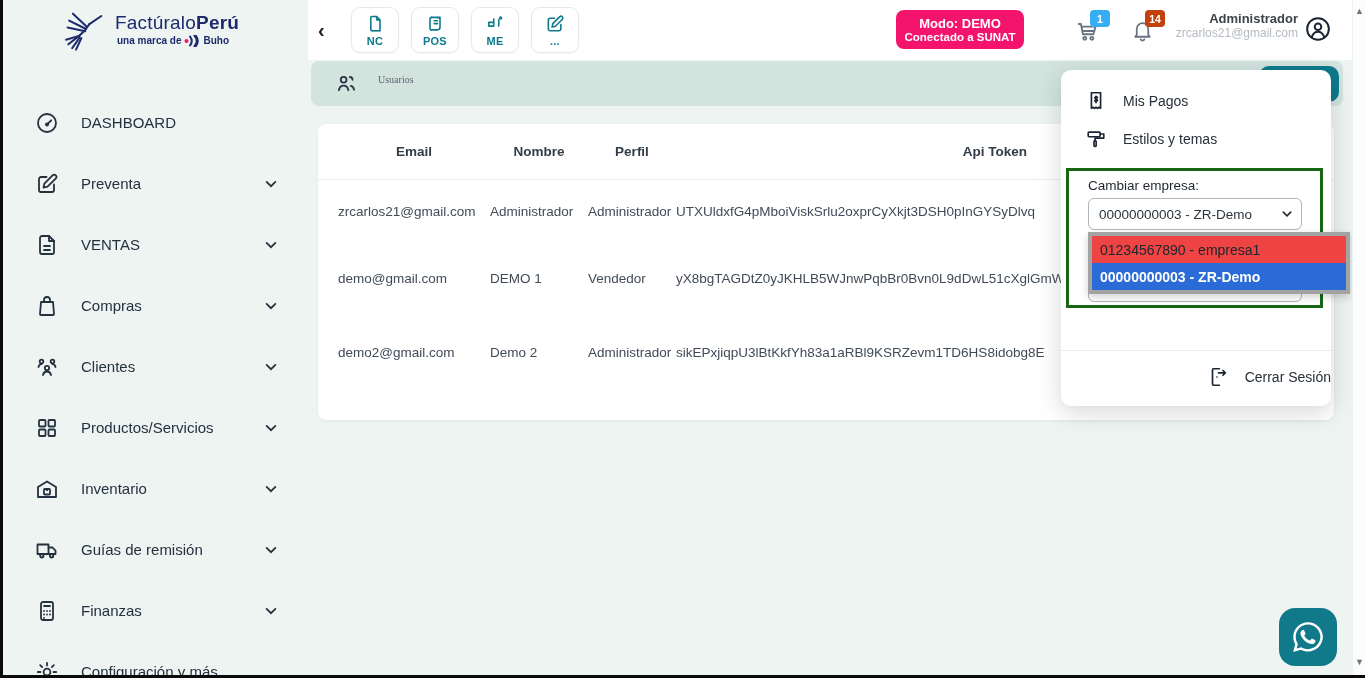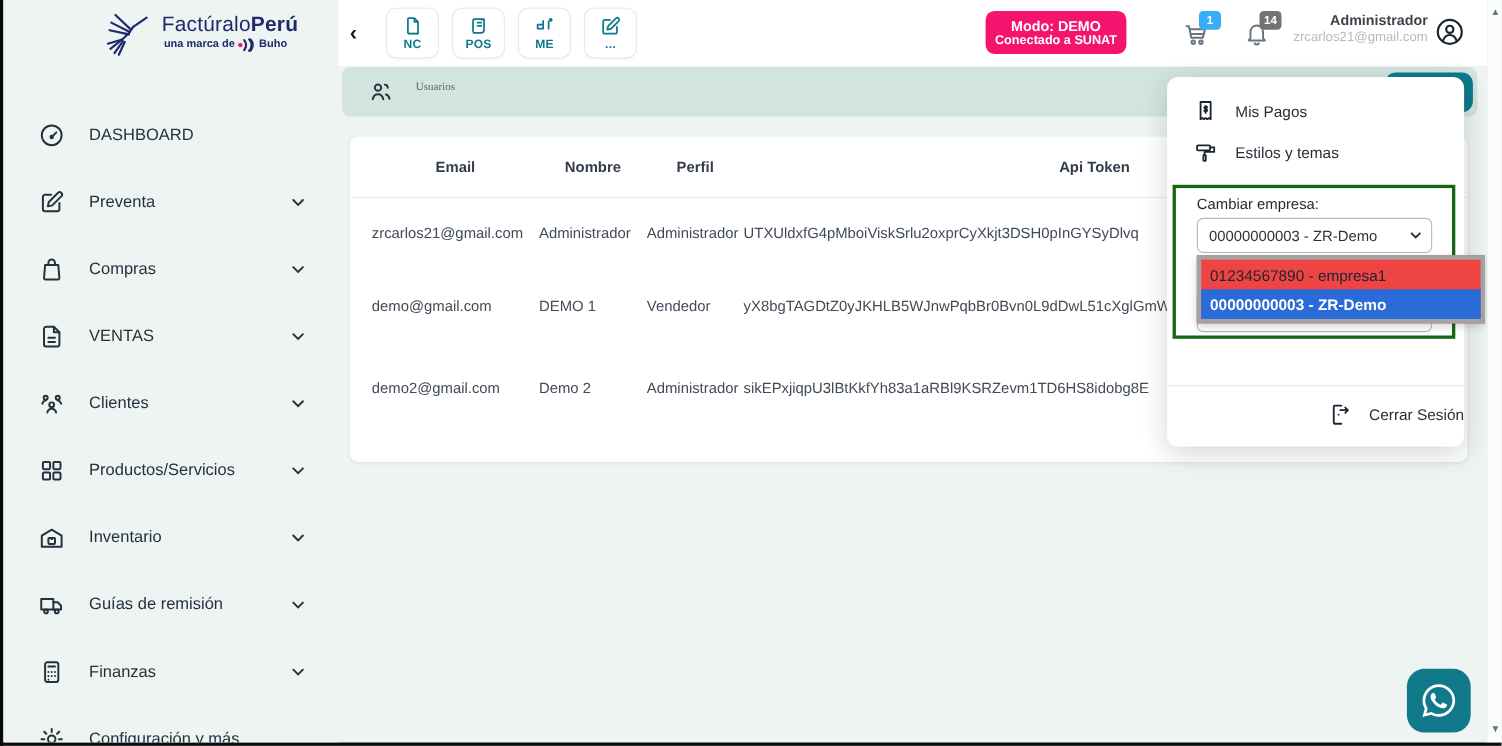--- a/index.html
+++ b/index.html
@@ -9,21 +9,21 @@
     background:#edf4f1;
     position:relative;
     border-left:3px solid #0a0a0a;
     border-bottom:3px solid #0a0a0a;
     color:#2d3748;
   }
   svg { display:block; }
 
   
   .sidebar { position:absolute; left:0; top:0; width:305px; height:100%; background:#edf4f1; z-index:3; }
-  .logo { height:58px; display:flex; align-items:center; padding-left:92px; gap:6px; }
+  .logo { height:58px; display:flex; align-items:center; padding-left:60px; gap:6px; }
   .logo-text .brand-line { font-size:19px; color:#1e2a6e; letter-spacing:.2px; }
   .brand-line b { font-weight:700; }
   .tagline { display:flex; align-items:center; gap:3px; font-size:10px; color:#1e2a6e; font-weight:700; margin-top:1px; padding-left:2px;}
   .nav { padding-top:34px; }
   .nav-item { height:61px; display:flex; align-items:center; padding:0 30px 0 32px; cursor:pointer; }
   .nav-item .nicon { width:24px; height:24px; color:#24313f; margin-right:22px; flex:none; }
   .nav-item .nlabel { font-size:15px; color:#24313f; flex:1; white-space:nowrap; }
   .nav-item .chev { width:14px; height:14px; color:#24313f; flex:none; }
 
   
@@ -34,21 +34,21 @@
             color:#0d7a8c; cursor:pointer; box-shadow:0 1px 2px rgba(0,0,0,.04); }
   .tb-btn .blabel { font-size:11px; font-weight:700; margin-top:1px; letter-spacing:.2px;}
   .mode-badge { position:absolute; left:588px; top:10px; width:128px; height:39px; background:#f4146d; border-radius:8px;
                 color:#fff; text-align:center; display:flex; flex-direction:column; justify-content:center; cursor:default;}
   .mode-badge .m1 { font-size:13px; font-weight:700; }
   .mode-badge .m2 { font-size:11.5px; font-weight:600; }
   .icon-wrap { position:absolute; top:18px; color:#6b7280; cursor:pointer; }
   .count-badge { position:absolute; top:-8px; left:15px; min-width:20px; height:17px; border-radius:4px; color:#fff;
                  font-size:10.5px; font-weight:700; display:flex; align-items:center; justify-content:center; padding:0 4px;}
   .badge-blue { background:#35aef5; }
-  .badge-pink { background:#737373; }
+  .badge-pink { background:#c2410c; }
   .user-block { position:absolute; right:58px; top:11px; text-align:right; cursor:pointer;}
   .user-role { font-size:13px; font-weight:700; color:#3d434b; }
   .user-email { font-size:12px; color:#b3bac1; }
   .avatar { position:absolute; right:24px; top:15px; width:28px; height:28px; color:#1b2431; cursor:pointer; }
 
   
   .page-bar { position:absolute; left:308px; top:61px; width:1032px; height:45px; background:#d3e4df; border-radius:8px; z-index:1; }
   .page-bar .picon { position:absolute; left:24px; top:11px; width:23px; height:23px; color:#2a3644; }
   .page-bar .ptitle { position:absolute; left:67px; top:13px; font-size:10px; color:#5b6570;font-family:Liberation Serif, serif; }
   .add-btn { position:absolute; left:1256px; top:66px; width:80px; height:36px; background:#0d7a8c; border-radius:10px; z-index:2; cursor:pointer;}
@@ -138,35 +138,35 @@
           <path d="M11.5 5H6a2 2 0 0 0-2 2v11a2 2 0 0 0 2 2h11a2 2 0 0 0 2-2v-5.5"></path>
           <path d="M17.8 3.2a2.2 2.2 0 0 1 3.1 3.1L12.5 14.7 8.5 15.6l.9-4z"></path>
         </svg>
       <span class="nlabel">Preventa</span>
       <svg class="chev" viewBox="0 0 16 16" fill="none" stroke="currentColor" stroke-width="2" stroke-linecap="round">
           <path d="M3 5.5 L8 10.5 L13 5.5"></path>
         </svg>
     </div>
     <div class="nav-item">
       <svg class="nicon" viewBox="0 0 24 24" fill="none" stroke="currentColor" stroke-width="1.8" stroke-linecap="round" stroke-linejoin="round">
-          <path d="M6 8h12l1 12a1 1 0 0 1-1 1H6a1 1 0 0 1-1-1z"></path>
-          <path d="M9 8V6a3 3 0 0 1 6 0v2"></path>
-        </svg>
-      <span class="nlabel">Compras</span>
-      <svg class="chev" viewBox="0 0 16 16" fill="none" stroke="currentColor" stroke-width="2" stroke-linecap="round">
-          <path d="M3 5.5 L8 10.5 L13 5.5"></path>
-        </svg>
-    </div>
-    <div class="nav-item">
-      <svg class="nicon" viewBox="0 0 24 24" fill="none" stroke="currentColor" stroke-width="1.8" stroke-linecap="round" stroke-linejoin="round">
           <path d="M14 3H7a2 2 0 0 0-2 2v14a2 2 0 0 0 2 2h10a2 2 0 0 0 2-2V8z"></path>
           <path d="M14 3v5h5"></path>
           <path d="M9 13h6M9 17h6"></path>
         </svg>
       <span class="nlabel">VENTAS</span>
+      <svg class="chev" viewBox="0 0 16 16" fill="none" stroke="currentColor" stroke-width="2" stroke-linecap="round">
+          <path d="M3 5.5 L8 10.5 L13 5.5"></path>
+        </svg>
+    </div>
+    <div class="nav-item">
+      <svg class="nicon" viewBox="0 0 24 24" fill="none" stroke="currentColor" stroke-width="1.8" stroke-linecap="round" stroke-linejoin="round">
+          <path d="M6 8h12l1 12a1 1 0 0 1-1 1H6a1 1 0 0 1-1-1z"></path>
+          <path d="M9 8V6a3 3 0 0 1 6 0v2"></path>
+        </svg>
+      <span class="nlabel">Compras</span>
       <svg class="chev" viewBox="0 0 16 16" fill="none" stroke="currentColor" stroke-width="2" stroke-linecap="round">
           <path d="M3 5.5 L8 10.5 L13 5.5"></path>
         </svg>
     </div>
     <div class="nav-item">
       <svg class="nicon" viewBox="0 0 24 24" fill="none" stroke="currentColor" stroke-width="1.8" stroke-linecap="round">
           <circle cx="12" cy="13" r="2.2"></circle>
           <path d="M8 20c.5-2.2 2-3.5 4-3.5s3.5 1.3 4 3.5"></path>
           <circle cx="6.5" cy="6.5" r="1.8"></circle>
           <path d="M3.5 12c.4-1.8 1.6-2.8 3-2.8"></path>

